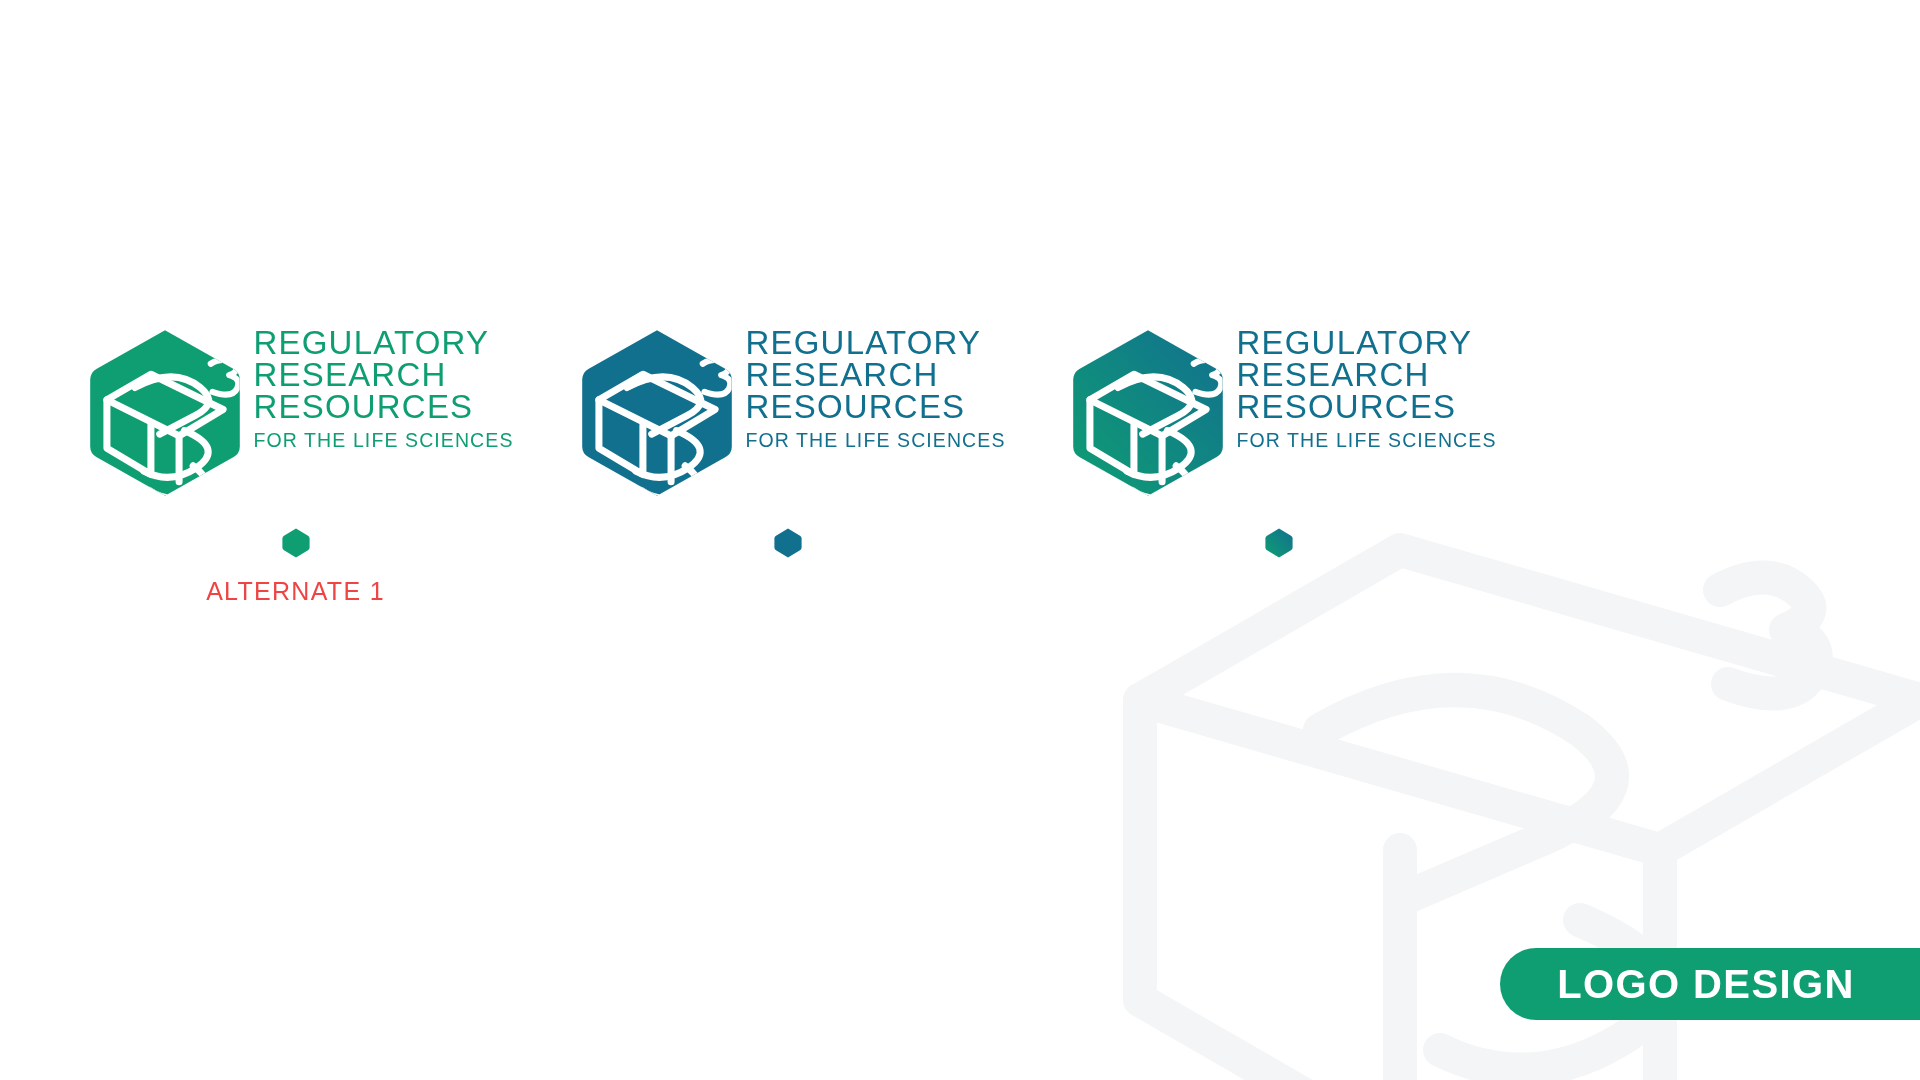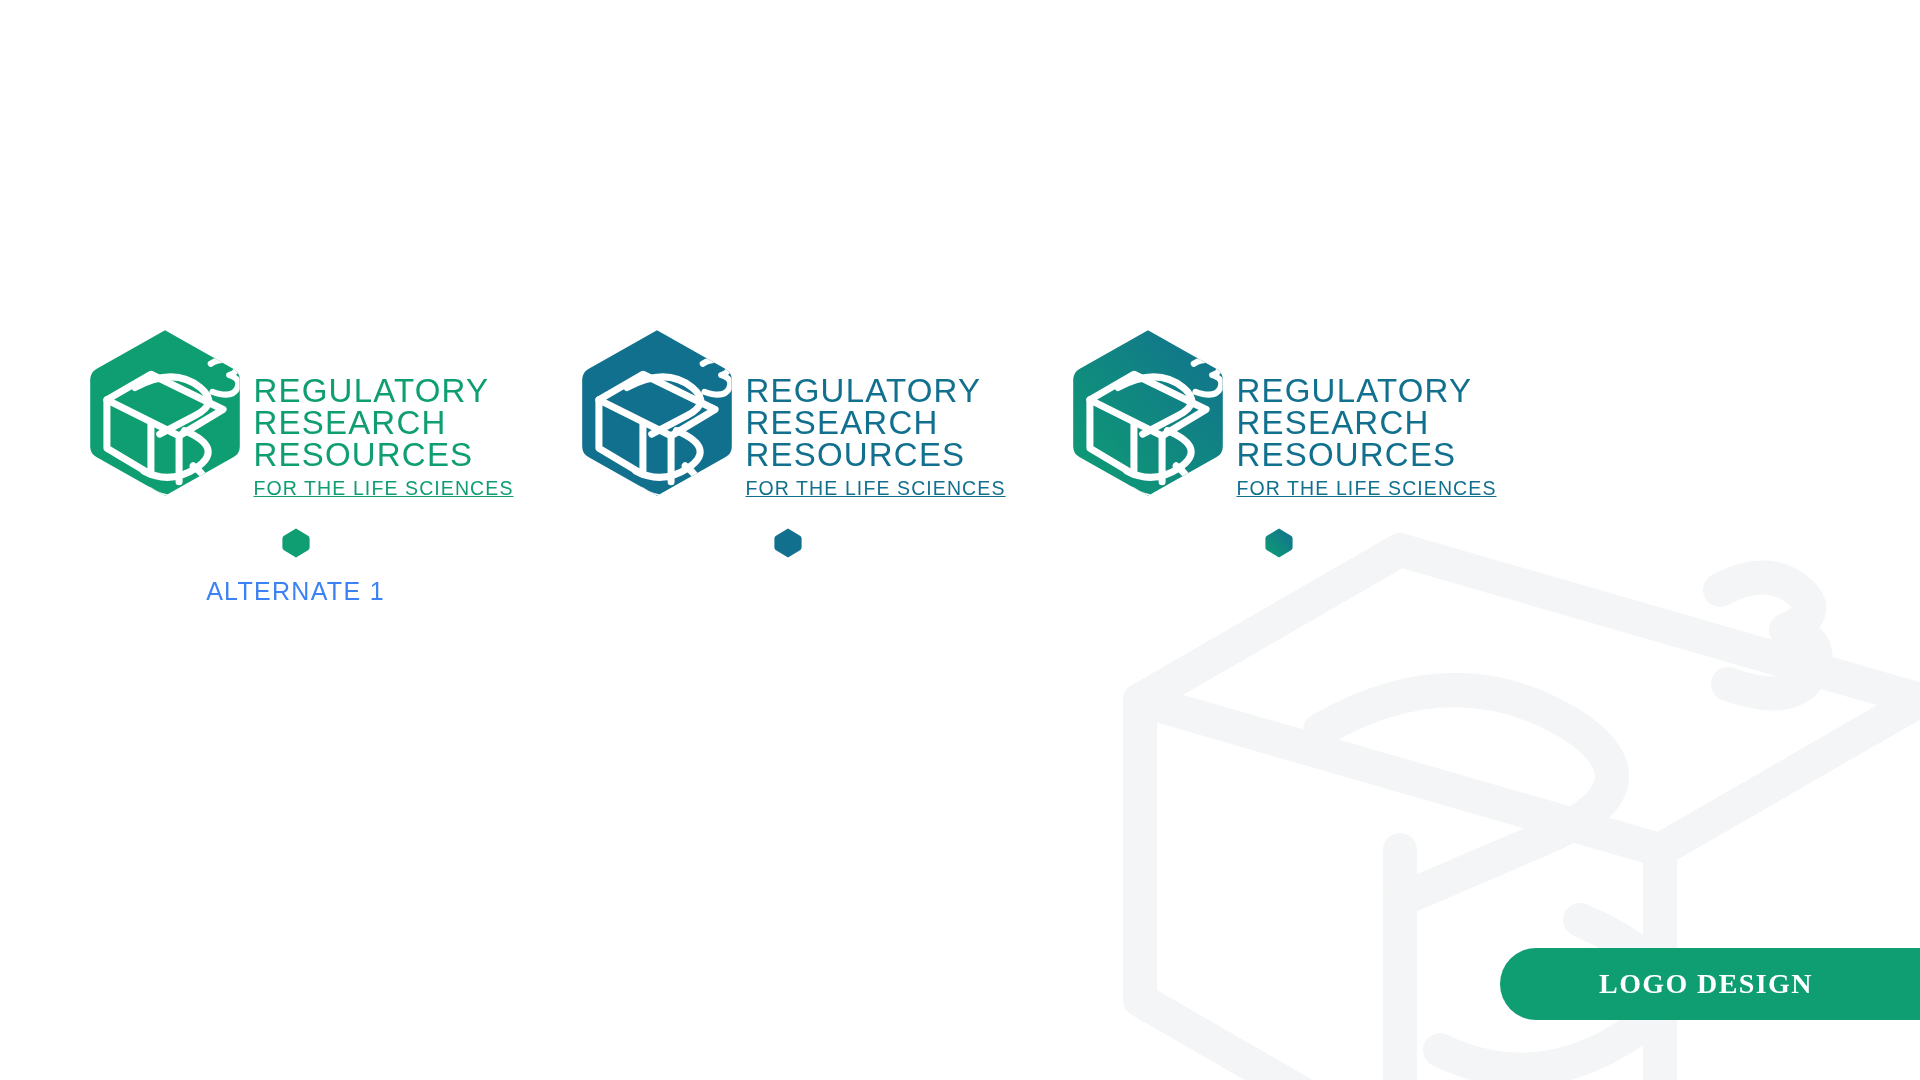--- a/index.html
+++ b/index.html
@@ -26,21 +26,21 @@
     position:absolute;
     left:0;top:0;width:1920px;height:1080px;
     z-index:2;
   }
   .lockup-block{
     position:absolute;
     text-align:center;
   }
   .lockup{
     display:flex;
-    align-items:flex-end;
+    align-items:flex-start;
     justify-content:center;
   }
   .mark{width:176px;height:176px;flex:0 0 auto;display:block;}
   .mark svg{width:100%;height:100%;display:block;}
 
   .wordmark{
     text-align:left;
     line-height:1;
     padding-top:2px;
   }
@@ -53,60 +53,59 @@
     display:block;
     font-family:"Liberation Sans", sans-serif;
   }
   .wm-tag{
     font-size:19.5px;
     letter-spacing:1.1px;
     line-height:26px;
     display:block;
     white-space:nowrap;
     margin-top:4px;
-    text-decoration:underline;
   }
 
   .bullet-wrap{
     margin-top:26px;
     display:flex;justify-content:center;
   }
   .bullet{width:32px;height:32px;display:block;}
   .bullet svg{width:100%;height:100%;display:block;}
 
   .caption{
     margin-top:18px;
     font-size:25px;
     letter-spacing:1.3px;
-    color:#3b82f6;
+    color:#ef4444;
     font-weight:400;
     font-family:"Liberation Sans", sans-serif;
     white-space:nowrap;
   }
 
   
   .pill{
     position:absolute;
     right:0;
     bottom:60px;
     height:72px;
     min-width:420px;
     border-radius:40px 0 0 40px;
     display:flex;align-items:center;justify-content:center;
     padding:0 60px 0 52px;
     z-index:3;
     box-sizing:border-box;
   }
   .pill-label{
     color:#ffffff;
-    font-size:28px;
+    font-size:40px;
     font-weight:700;
     letter-spacing:1.4px;
     white-space:nowrap;
-    font-family:Liberation Serif, serif;
+    font-family:Liberation Sans, sans-serif;
   }
 </style>
 </head>
 <body>
 
 <div class="page" style="background: rgb(255, 255, 255);">
 
   <div class="watermark">
     <svg viewBox="0 0 1020 820" xmlns="http://www.w3.org/2000/svg" aria-hidden="true">
       <g fill="none" stroke="#F4F5F6" stroke-width="34" stroke-linejoin="round" stroke-linecap="round">

